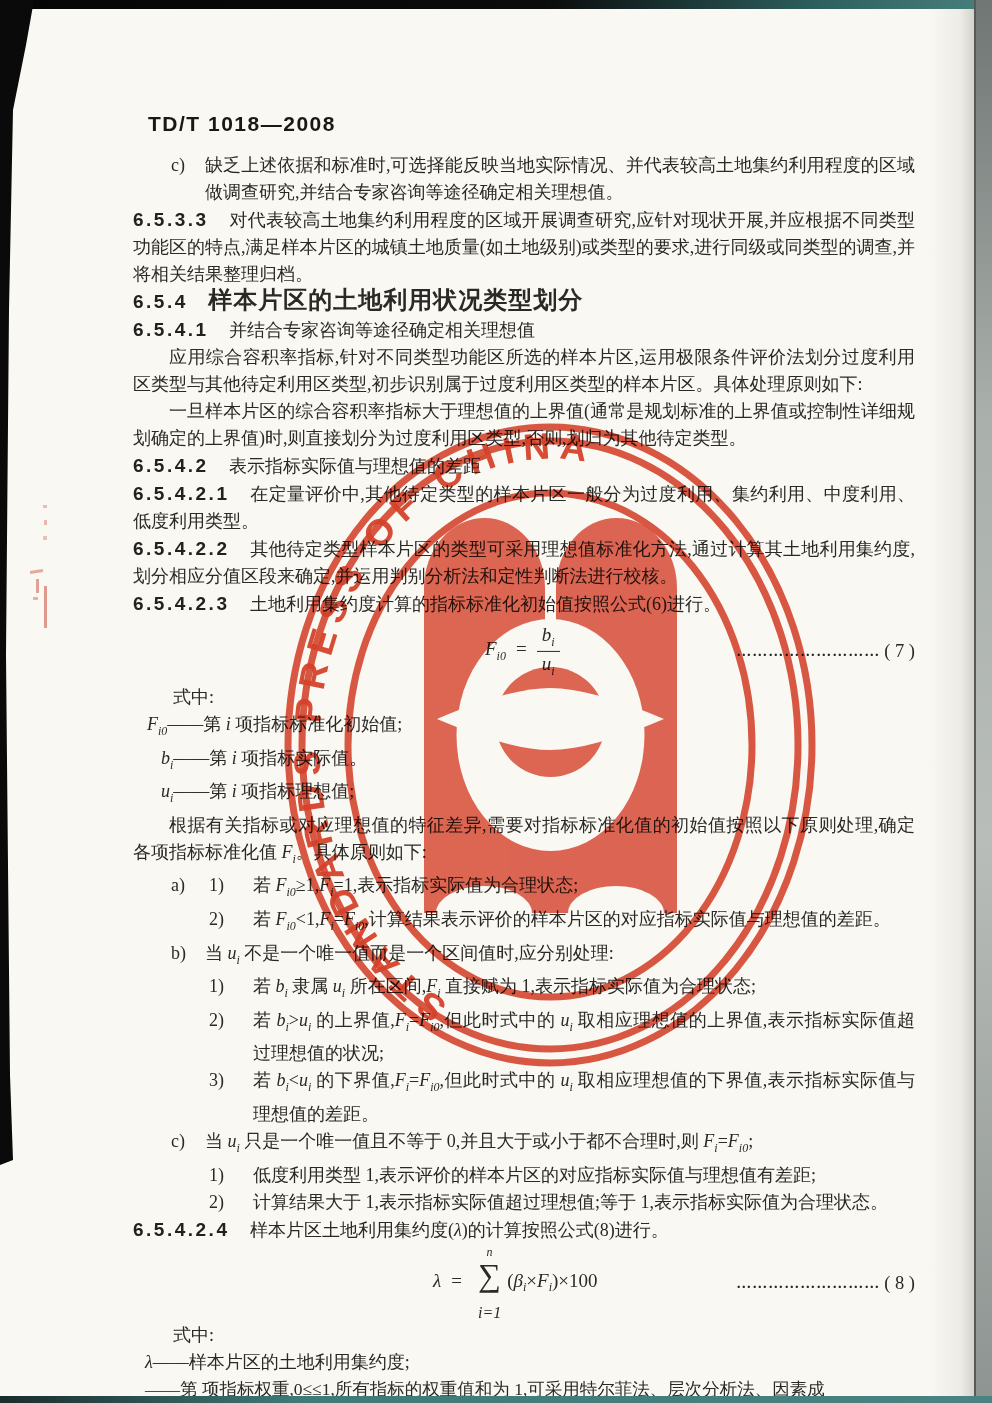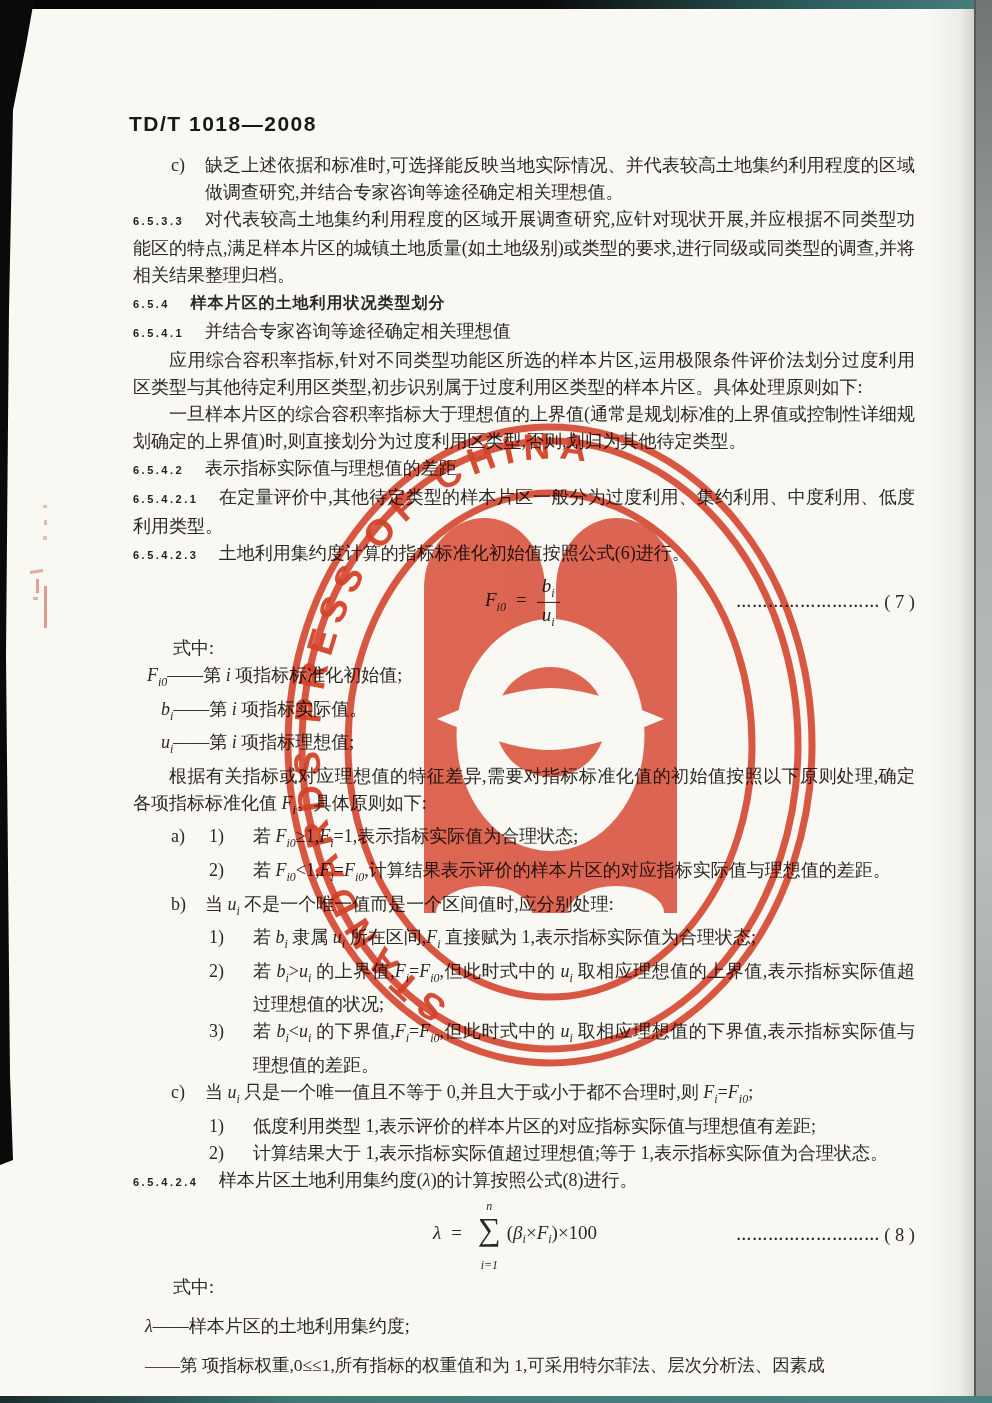--- a/index.html
+++ b/index.html
@@ -23,58 +23,58 @@
     background:linear-gradient(90deg,rgba(0,0,0,0) 0%,rgba(90,90,85,.08) 70%,rgba(60,60,58,.2) 100%);}
   .mark{position:absolute;background:#cf5a49;z-index:3;}
   .mk1{left:43px;top:505px;width:4px;height:3px;opacity:.38;}
   .mk2{left:44px;top:520px;width:3px;height:5px;opacity:.4;}
   .mk3{left:43px;top:536px;width:4px;height:4px;opacity:.35;}
   .mk4{left:30px;top:570px;width:13px;height:3px;opacity:.5;transform:rotate(-8deg);}
   .mk5{left:36px;top:579px;width:3px;height:14px;opacity:.55;}
   .mk6{left:44px;top:586px;width:3px;height:42px;opacity:.6;}
   .mk7{left:33px;top:597px;width:5px;height:3px;opacity:.45;}
   
-  .doc-header{position:absolute;left:129px;top:112px;z-index:1;
+  .doc-header{position:absolute;left:148px;top:112px;z-index:1;
     font-family:"Liberation Sans","DejaVu Sans",sans-serif;font-weight:700;
     font-size:21px;letter-spacing:1.5px;color:#1a1816;}
   .content{position:absolute;left:133px;top:152px;width:782px;z-index:1;
     font-size:18px;line-height:27px;text-align:justify;}
   .content p{margin:0;}
   .num{font-family:"Liberation Sans","DejaVu Sans",sans-serif;font-weight:700;
-    font-size:11px;letter-spacing:2.5px;margin-right:16px;white-space:nowrap;color:#232120;}
-  .bt{font-family:Liberation Mono, monospace;font-weight:700;font-size:16px;letter-spacing:1px;}
+    font-size:19px;letter-spacing:2.5px;margin-right:16px;white-space:nowrap;color:#232120;}
+  .bt{font-family:Liberation Mono, monospace;font-weight:700;font-size:24px;letter-spacing:1px;}
   .ind{text-indent:36px;}
   .li{position:relative;}
   .l1{padding-left:72px;}
   .l1 > .mk{position:absolute;left:38px;top:0;}
   .l2{padding-left:120px;}
   .l2 > .mk{position:absolute;left:76px;top:0;}
   .shizhong{padding-left:40px;}
   .def{padding-left:14px;}
   .def.ind2{padding-left:28px;}
-  .def8{padding-left:12px;margin-top:12px;}
+  .def8{padding-left:12px;}
   .def-beta{white-space:nowrap;font-size:17.5px;overflow:hidden;}
   .mv{font-style:italic;font-family:"Liberation Serif","DejaVu Serif",serif;}
   .mv sub,sub{font-size:12px;font-style:italic;}
   
   .formula-row{position:relative;margin:4px 0;}
   .f7{height:58px;}
   .f8{height:70px;}
   .formula{position:absolute;top:50%;transform:translateY(-50%);white-space:nowrap;font-size:19px;}
   .f7 .formula{left:352px;}
   .f8 .formula{left:300px;}
   .feq{margin:0 10px;}
   .frac{display:inline-block;vertical-align:middle;text-align:center;line-height:1.15;}
   .frac .fn{display:block;border-bottom:1.5px solid #2b2926;padding:0 5px 1px;}
   .frac .fd{display:block;padding:1px 5px 0;}
   .sum{display:inline-flex;flex-direction:column;align-items:center;vertical-align:middle;
     line-height:1;margin:0 6px;}
   .sum .st{font-size:12px;font-style:italic;margin-bottom:1px;}
   .sum .sig{font-size:32px;}
-  .sum .sb{font-size:12px;font-style:italic;margin-top:14px;}
+  .sum .sb{font-size:16px;font-style:italic;margin-top:14px;}
   .leader{position:absolute;right:0;top:50%;transform:translateY(-50%);white-space:nowrap;}
   .dots{font-weight:700;font-size:15px;letter-spacing:1px;vertical-align:1px;}
   .flabel{font-size:18.5px;margin-left:4px;}
   
   .stamp{position:absolute;left:0;top:0;z-index:5;mix-blend-mode:multiply;pointer-events:none;}
   .ring-text{font-family:"Liberation Sans","DejaVu Sans",sans-serif;font-weight:700;
     font-size:37px;letter-spacing:2px;}
 </style>
 </head>
 <body>
@@ -122,20 +122,24 @@
   <p>
     <span class="num">6.5.4.2</span>
     <span>表示指标实际值与理想值的差距</span>
   </p>
 
   <p>
     <span class="num">6.5.4.2.1</span>
     <span>在定量评价中,其他待定类型的样本片区一般分为过度利用、集约利用、中度利用、低度利用类型。</span>
   </p>
 
+  <p>
+    <span class="num">6.5.4.2.2</span>
+    <span>其他待定类型样本片区的类型可采用理想值标准化方法,通过计算其土地利用集约度,划分相应分值区段来确定,并运用判别分析法和定性判断法进行校核。</span>
+  </p>
 
   <p>
     <span class="num">6.5.4.2.3</span>
     <span>土地利用集约度计算的指标标准化初始值按照公式(6)进行。</span>
   </p>
 
   <div class="formula-row f7">
     <span class="formula"><i class="mv"><span>F</span><sub>i0</sub></i><span class="feq">=</span><span class="frac"><span class="fn"><i class="mv"><span>b</span><sub>i</sub></i></span><span class="fd"><i class="mv"><span>u</span><sub>i</sub></i></span></span></span>
     <span class="leader"><span class="dots">………………………</span><span class="flabel">( 7 )</span></span>
   </div>

